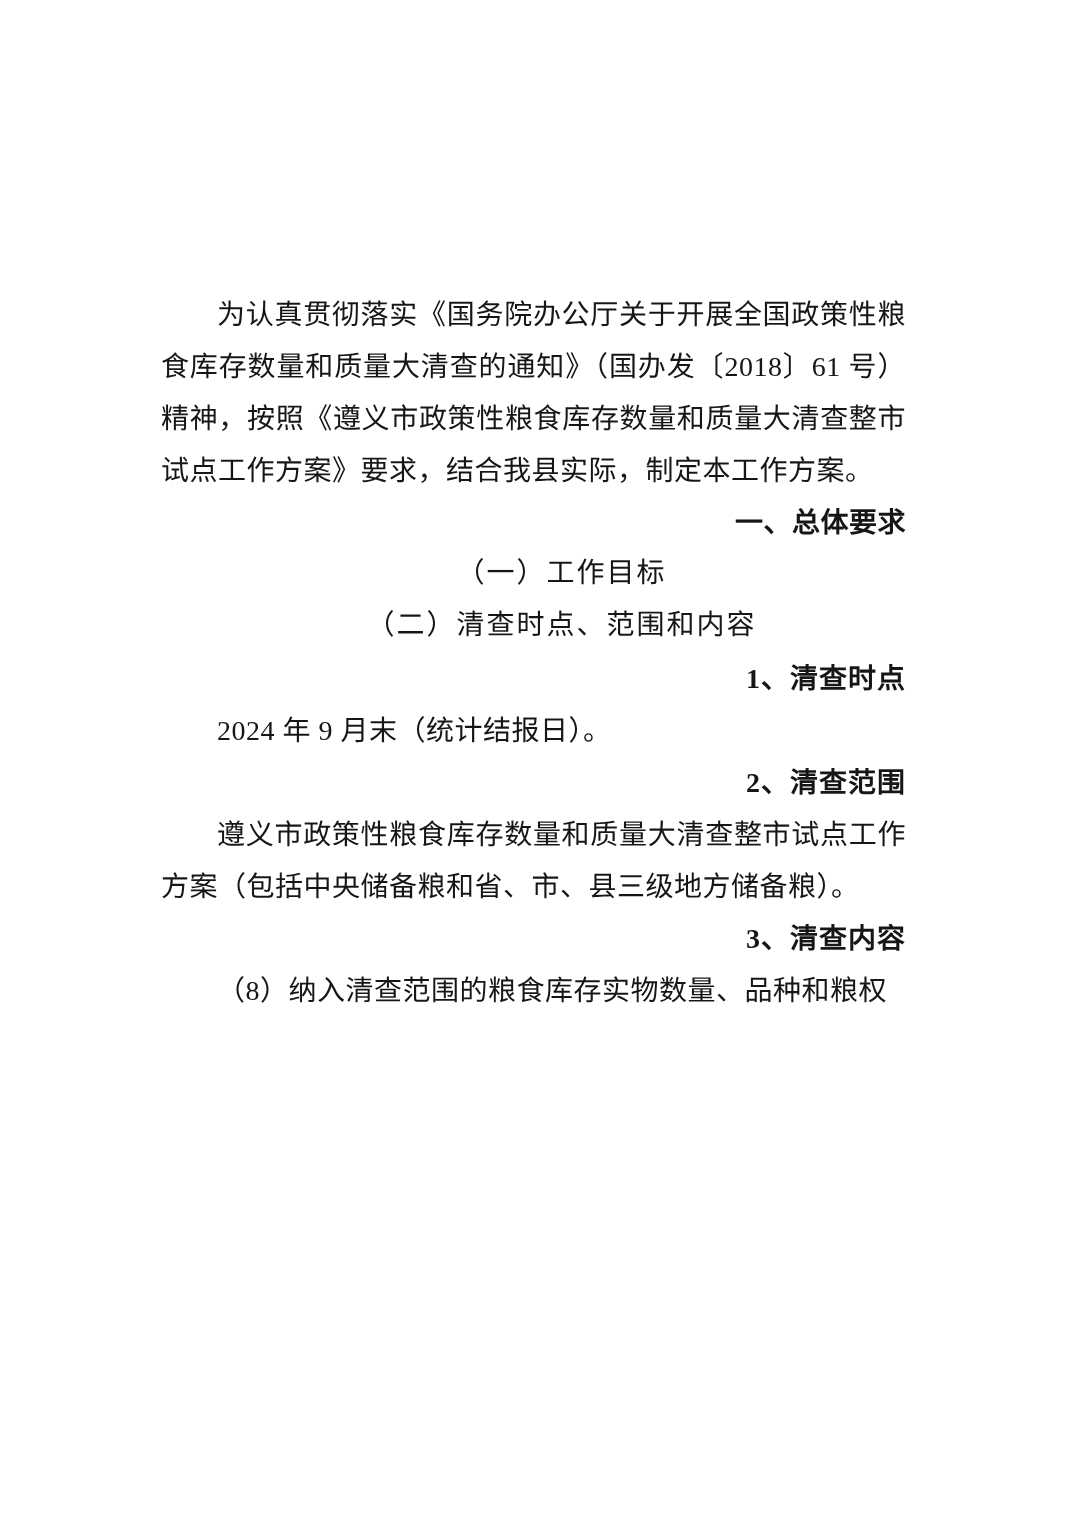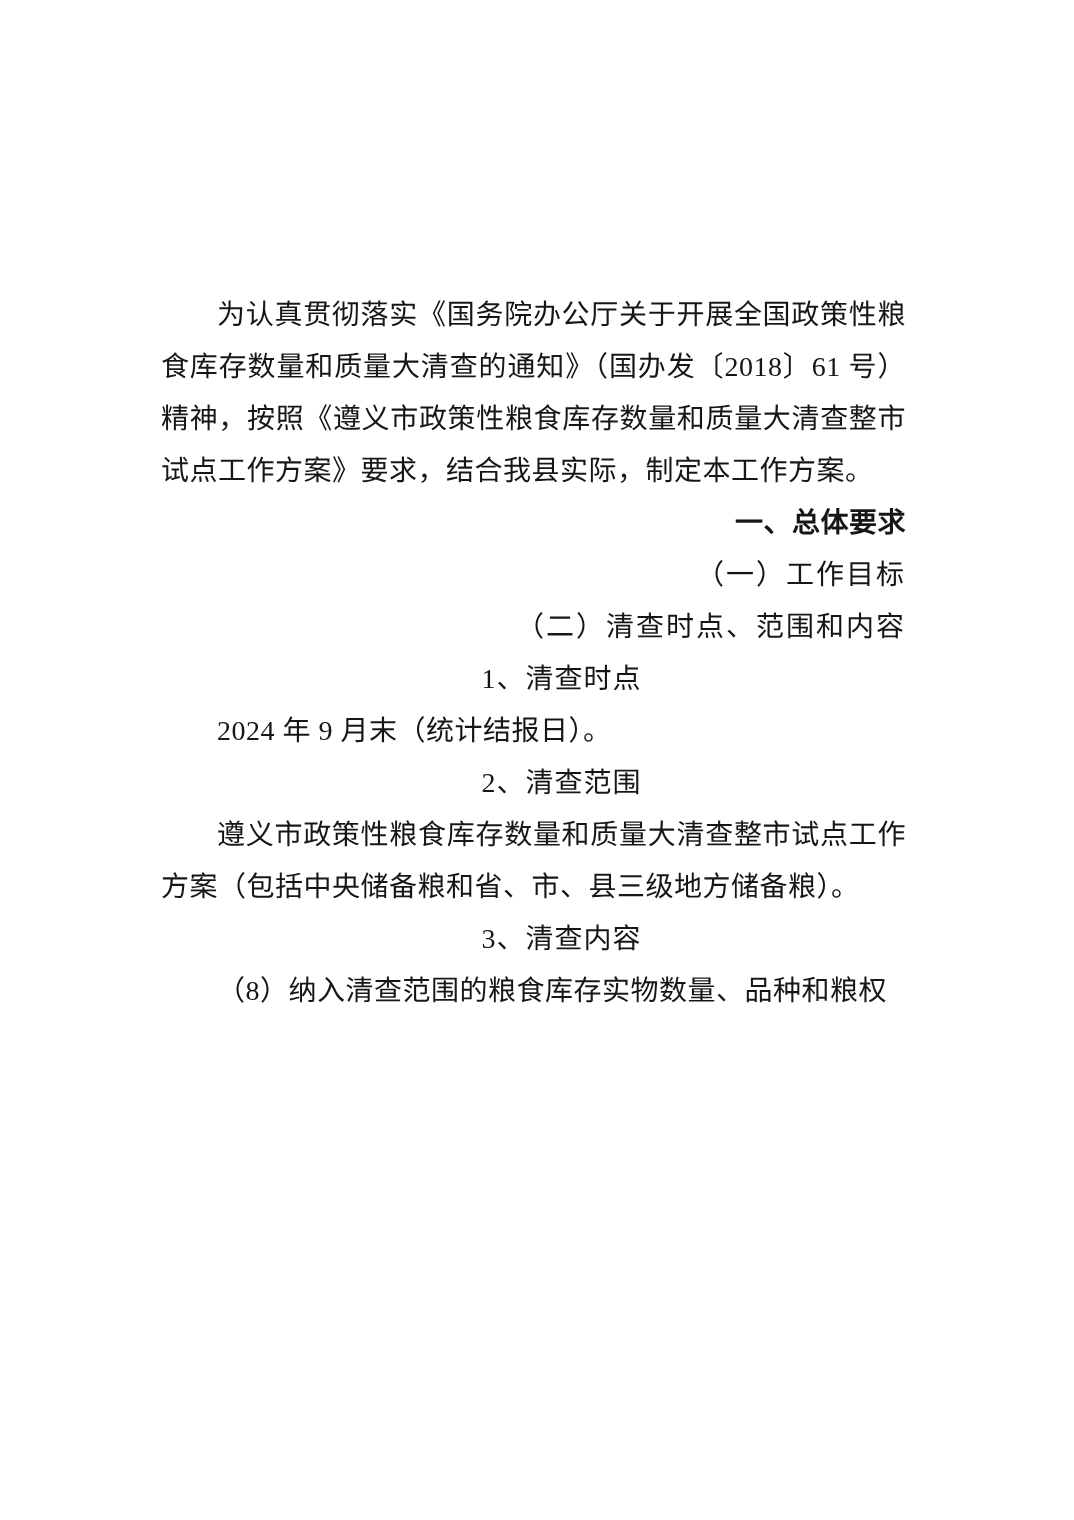--- a/index.html
+++ b/index.html
@@ -33,29 +33,29 @@
     word-break: break-all;
   }
   
   .heading-hei {
     font-family: "Liberation Sans", "DejaVu Sans", sans-serif;
     font-weight: 700;
     text-align: right;
   }
   
   .heading-kai {
-    font-family: Liberation Sans, sans-serif;
+    font-family: Liberation Mono, monospace;
     font-weight: 400;
-    text-align: right;
+    text-align: center;
     letter-spacing: 2px;
   }
   
   .heading-num {
-    font-weight: 400;
-    text-align: center;
+    font-weight: 700;
+    text-align: right;
     letter-spacing: 1px;
   }
   .footer {
     position: absolute;
     left: 0;
     right: 0;
     top: 1387px;
     text-align: left;
     font-size: 21px;
     line-height: 26px;

